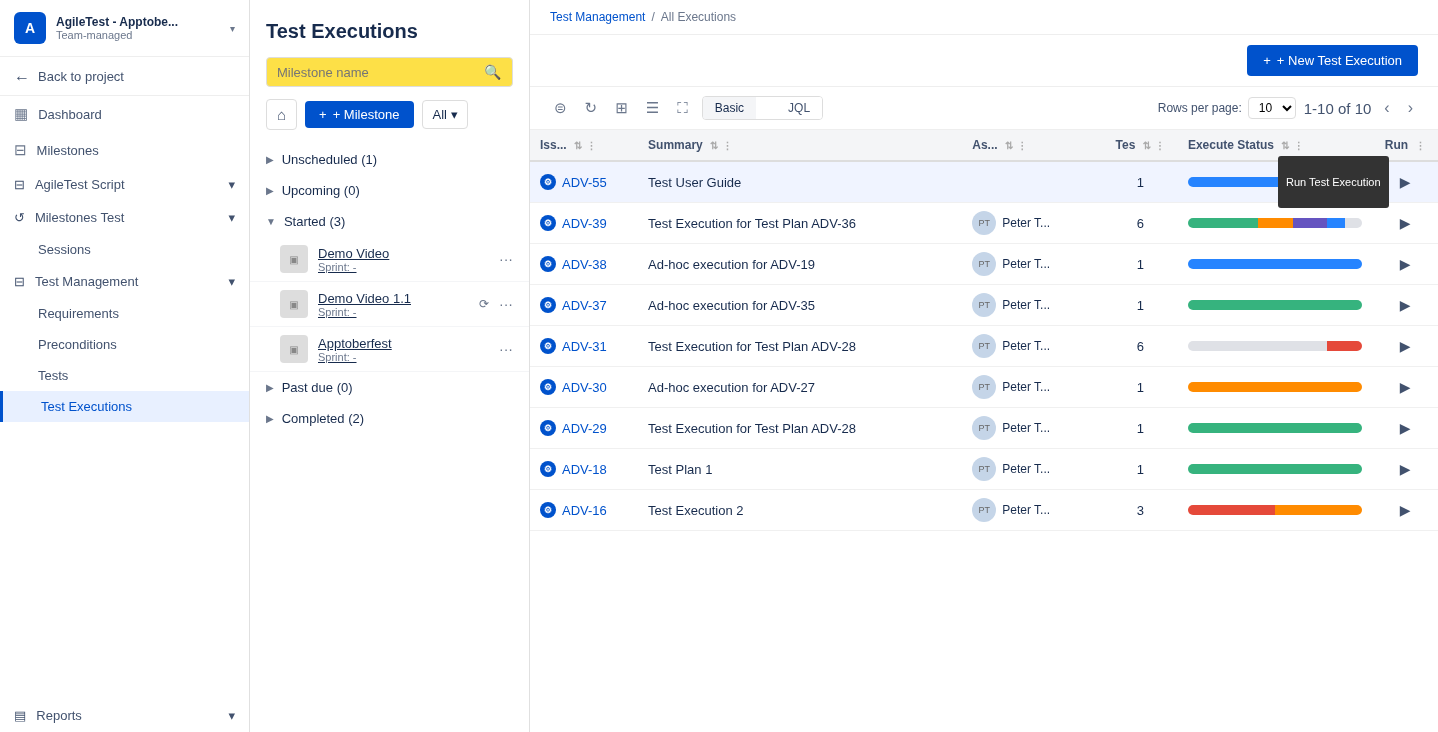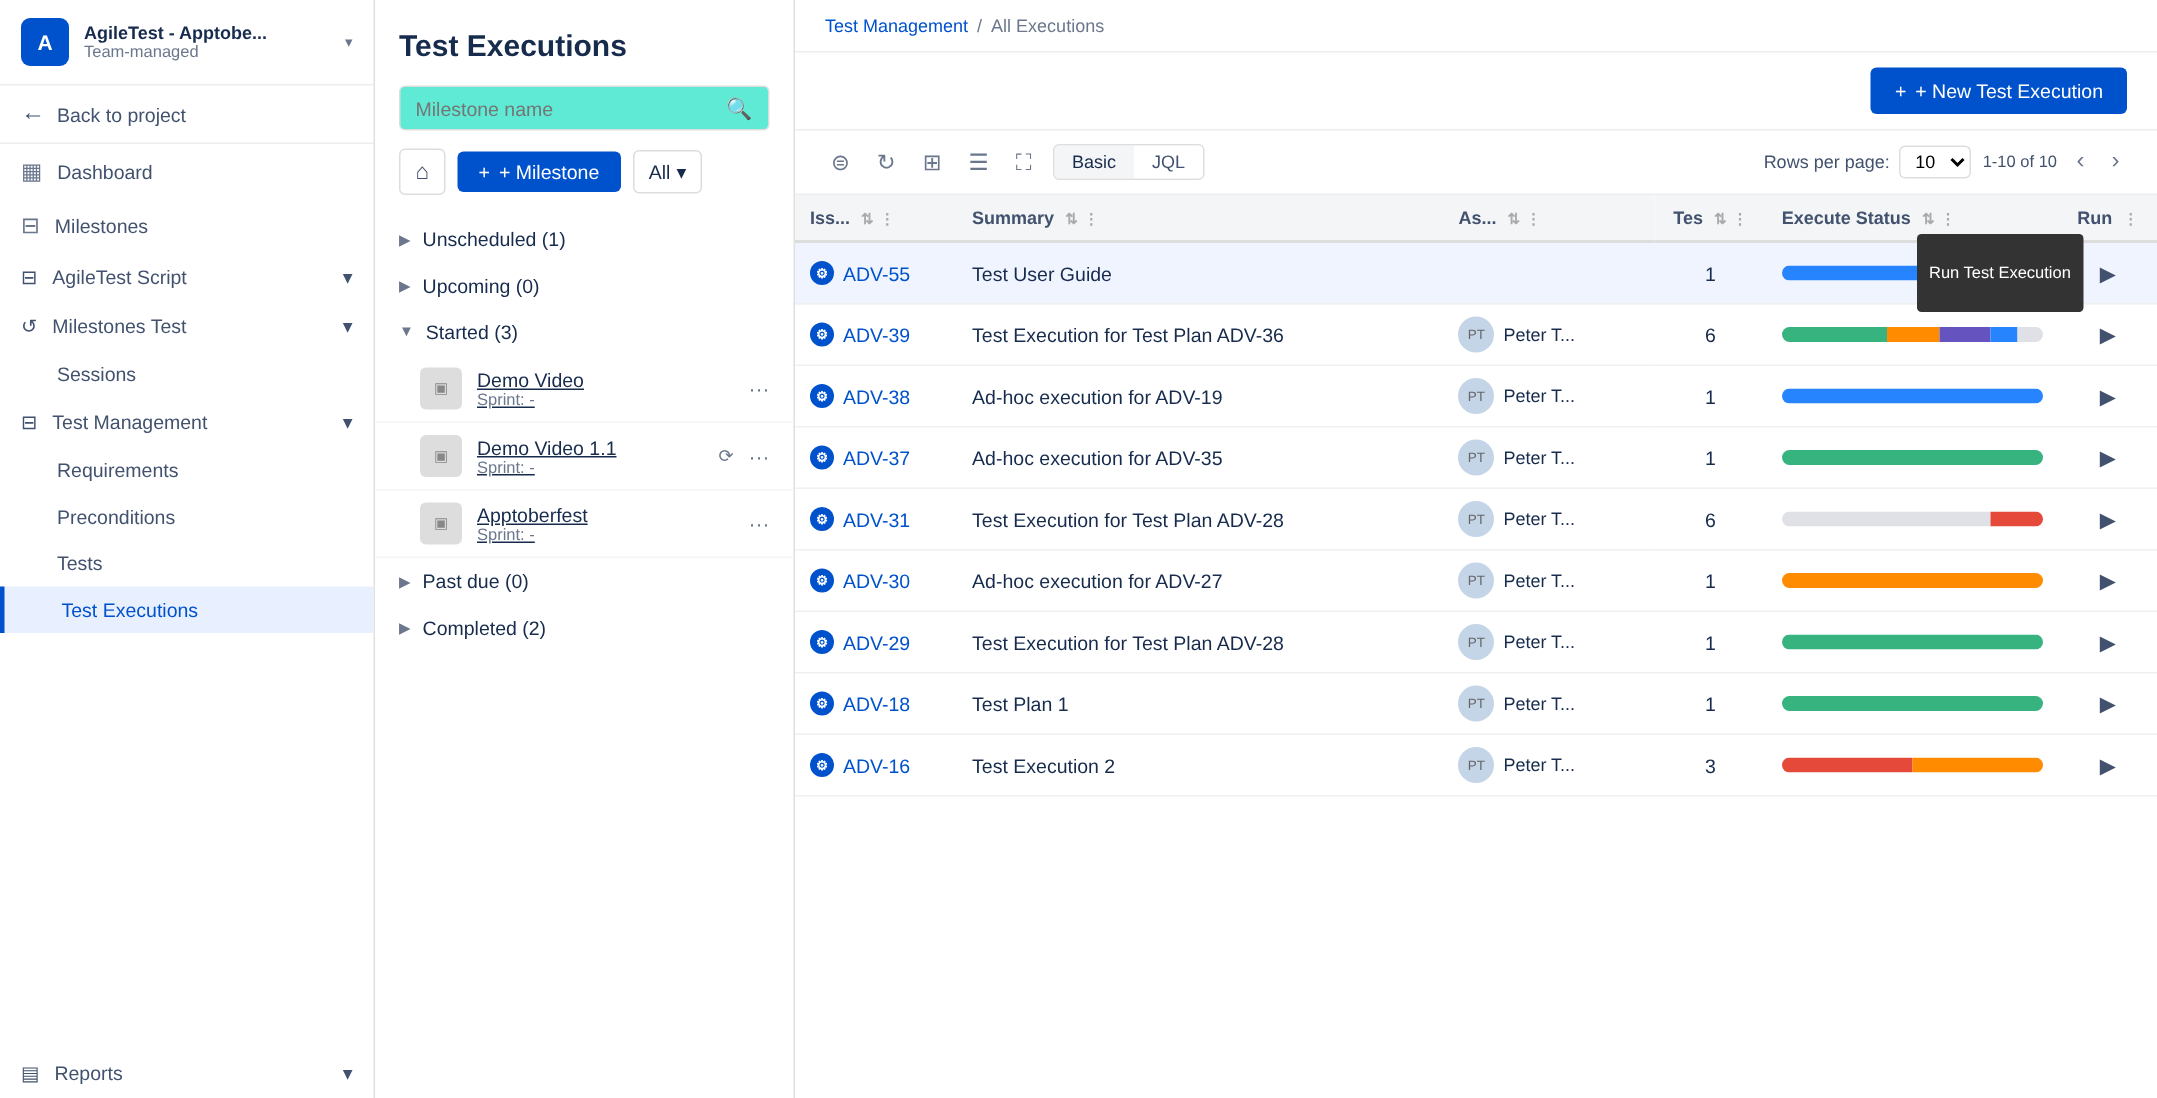--- a/index.html
+++ b/index.html
@@ -92,21 +92,21 @@
       color: #172b4d;
       padding: 20px 16px 14px;
     }
     .search-bar {
       display: flex; align-items: center;
       margin: 0 16px 12px;
       border: 1px solid #ddd;
       border-radius: 4px;
       padding: 6px 10px;
       gap: 8px;
-      background: #5eead4;
+      background: #fde047;
     }
     .search-bar input {
       border: none; outline: none; font-size: 13px; color: #172b4d; flex: 1;
       background: transparent;
     }
     .search-icon { color: #6b778c; font-size: 14px; }
 
     .milestone-bar {
       display: flex; align-items: center; gap: 8px;
       padding: 0 16px 14px;
@@ -209,21 +209,21 @@
       cursor: pointer;
     }
 
     .table-controls {
       display: flex; align-items: center; justify-content: space-between;
       padding: 8px 20px;
       border-bottom: 1px solid #eee;
     }
     .table-icons { display: flex; align-items: center; gap: 10px; color: #6b778c; }
     .table-icon-btn { cursor: pointer; font-size: 15px; padding: 4px; border-radius: 3px; }
-    .view-btns { display: flex; border: 1px solid #ddd; border-radius: 4px; overflow: hidden; }
+    .view-btns { display: flex; border: 1px solid #ddd; border-radius: 4px; overflow: hidden; gap: 20px; }
     .view-btn {
       padding: 4px 12px;
       font-size: 12px;
       cursor: pointer;
       background: #fff;
       border: none;
       color: #42526e;
       font-weight: 500;
     }
     .view-btn.active { background: #f4f5f7; color: #172b4d; }
@@ -231,21 +231,21 @@
     .pagination-controls {
       display: flex; align-items: center; gap: 8px;
       font-size: 12px; color: #42526e;
     }
     .rows-per-page { display: flex; align-items: center; gap: 6px; }
     .rows-select {
       border: 1px solid #ddd; border-radius: 4px;
       padding: 2px 6px; font-size: 12px;
       background: #fff; cursor: pointer;
     }
-    .page-info { color: #42526e; font-size: 11px; }
+    .page-info { color: #42526e; font-size: 15px; }
     .page-nav-btn { background: none; border: none; cursor: pointer; color: #6b778c; font-size: 16px; padding: 2px 5px; }
     .page-nav-btn:disabled { color: #ccc; }
 
     
     .table-wrapper { flex: 1; overflow-y: auto; }
     table { width: 100%; border-collapse: collapse; }
     thead { background: #f4f5f7; position: sticky; top: 0; z-index: 10; }
     th {
       text-align: left;
       padding: 8px 10px;

